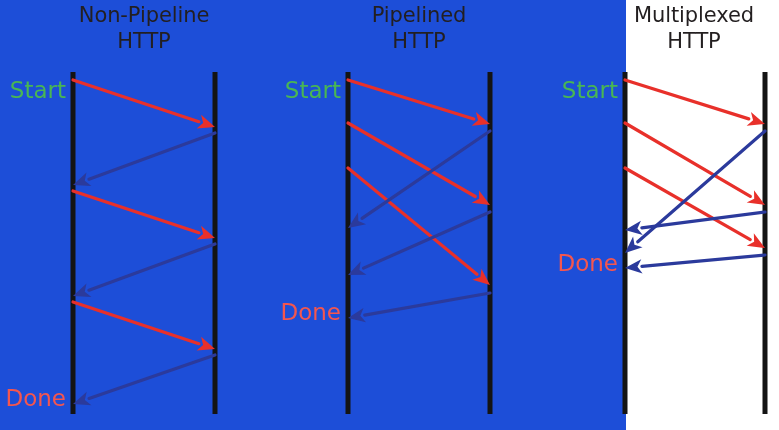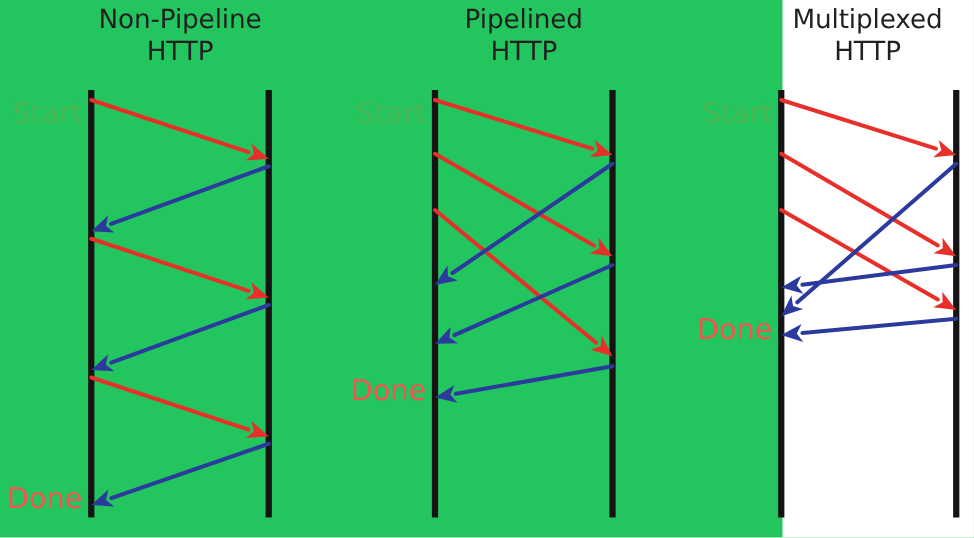--- a/index.html
+++ b/index.html
@@ -10,21 +10,21 @@
   body {
     width: 779px;
     height: 430px;
     font-family: "DejaVu Sans", sans-serif;
     overflow: hidden;
   }
   #diagram-root {
     position: relative;
     width: 626px;
     height: 430px;
-    background: #22c55e;
+    background: #1d4ed8;
   }
   svg.canvas {
     position: absolute;
     left: 0;
     top: 0;
     width: 779px;
     height: 430px;
     display: block;
   }
   text.panel-title {

